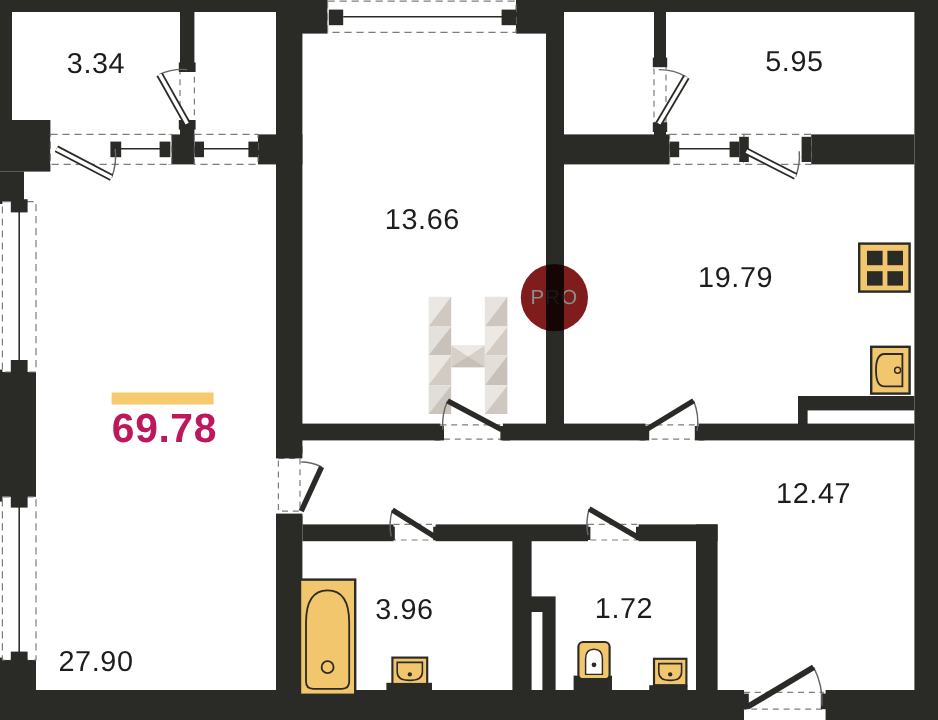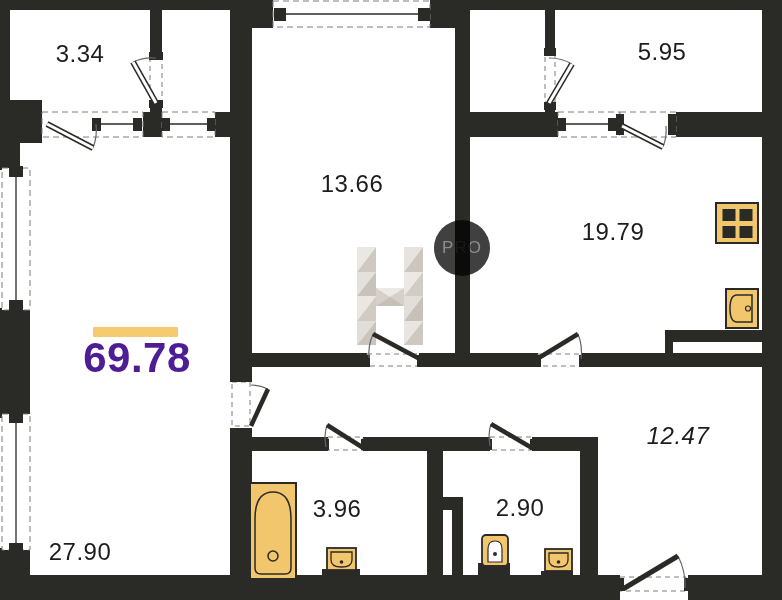--- a/index.html
+++ b/index.html
@@ -1,27 +1,27 @@
 <!DOCTYPE html>
 <html><head>
 <meta charset="utf-8">
 <style>
   html,body{margin:0;padding:0;background:#fff;}
   #stage{position:relative;width:782px;height:600px;background:#ffffff;overflow:hidden;
          font-family:"Liberation Sans", sans-serif;}
   .room-lbl{position:absolute;transform:translate(-50%,-50%);white-space:nowrap;
             color:#1d1d1b;font-size:24px;letter-spacing:.5px;}
   .total-lbl{position:absolute;transform:translate(-50%,-50%);white-space:nowrap;
-             color:#4c1d95;font-size:42px;font-weight:700;letter-spacing:.5px;}
+             color:#be185d;font-size:34px;font-weight:700;letter-spacing:.5px;}
   .accent-bar{position:absolute;left:93px;top:327px;width:85px;height:10px;
               background:#f6ca6e;border-radius:1px;}
   #watermark{position:absolute;left:357px;top:247px;width:66px;height:98px;z-index:1;}
   #plan-svg{position:absolute;left:0;top:0;z-index:2;}
   #pro-badge{position:absolute;left:434px;top:220px;width:56px;height:56px;border-radius:50%;
-             background:#404040;mix-blend-mode:multiply;z-index:3;
+             background:#7f1d1d;mix-blend-mode:multiply;z-index:3;
              display:flex;align-items:center;justify-content:center;}
   #pro-badge span{color:#8d8d8d;font-size:17px;letter-spacing:1px;font-weight:400;}
   .lbl-layer{position:absolute;left:0;top:0;width:100%;height:100%;z-index:4;pointer-events:none;}
 </style>
 </head>
 <body>
 
 <div id="stage">
 
   <div id="watermark">
@@ -237,21 +237,21 @@
 
   <div id="pro-badge">
     <span>PRO</span>
   </div>
 
   <div class="lbl-layer">
     <div class="room-lbl" style="left:80px;top:54px;">3.34</div>
     <div class="room-lbl" style="left:662px;top:52px;">5.95</div>
     <div class="room-lbl" style="left:352px;top:184px;text-align:right;">13.66</div>
     <div class="room-lbl" style="left:613px;top:232px;">19.79</div>
-    <div class="room-lbl" style="left:678px;top:436px;font-style:italic;">12.47</div>
+    <div class="room-lbl" style="left:678px;top:412px;">12.47</div>
     <div class="room-lbl" style="left:337px;top:509px;">3.96</div>
-    <div class="room-lbl" style="left:520px;top:508px;">2.90</div>
+    <div class="room-lbl" style="left:520px;top:508px;">1.72</div>
     <div class="room-lbl" style="left:80px;top:552px;">27.90</div>
     <div class="accent-bar"></div>
     <div class="total-lbl" style="left:137px;top:358px;">69.78</div>
   </div>
 
 </div>
 
 </body></html>

